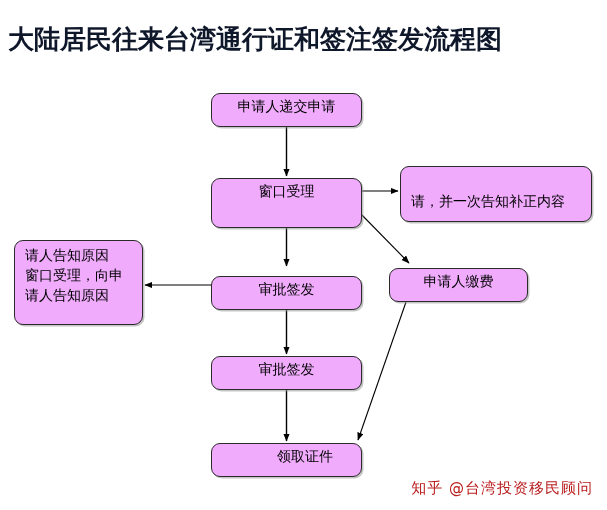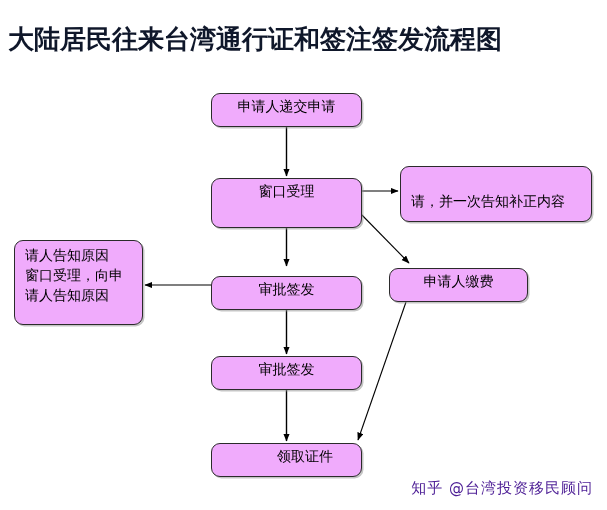--- a/index.html
+++ b/index.html
@@ -72,21 +72,21 @@
   #node-no-issue    { left: 14px;  top: 240px; width: 129px; height: 85px; }
   #node-pay         { left: 389px; top: 268px; width: 139px; height: 34px; }
   #node-produce     { left: 211px; top: 356px; width: 151px; height: 34px; }
   #node-collect     { left: 211px; top: 443px; width: 151px; height: 34px; padding-left: 43px; }
 
   #watermark {
     position: absolute;
     right: 14px;
     bottom: 12px;
     font-size: 15px;
-    color: #4c1d95;
+    color: #b91c1c;
     white-space: nowrap;
     letter-spacing: 1px;
   }
 </style>
 </head>
 <body>
 
 <div id="page-title">大陆居民往来台湾通行证和签注签发流程图</div>
 
 <svg id="canvas" width="607" height="510" viewBox="0 0 607 510" xmlns="http://www.w3.org/2000/svg">

